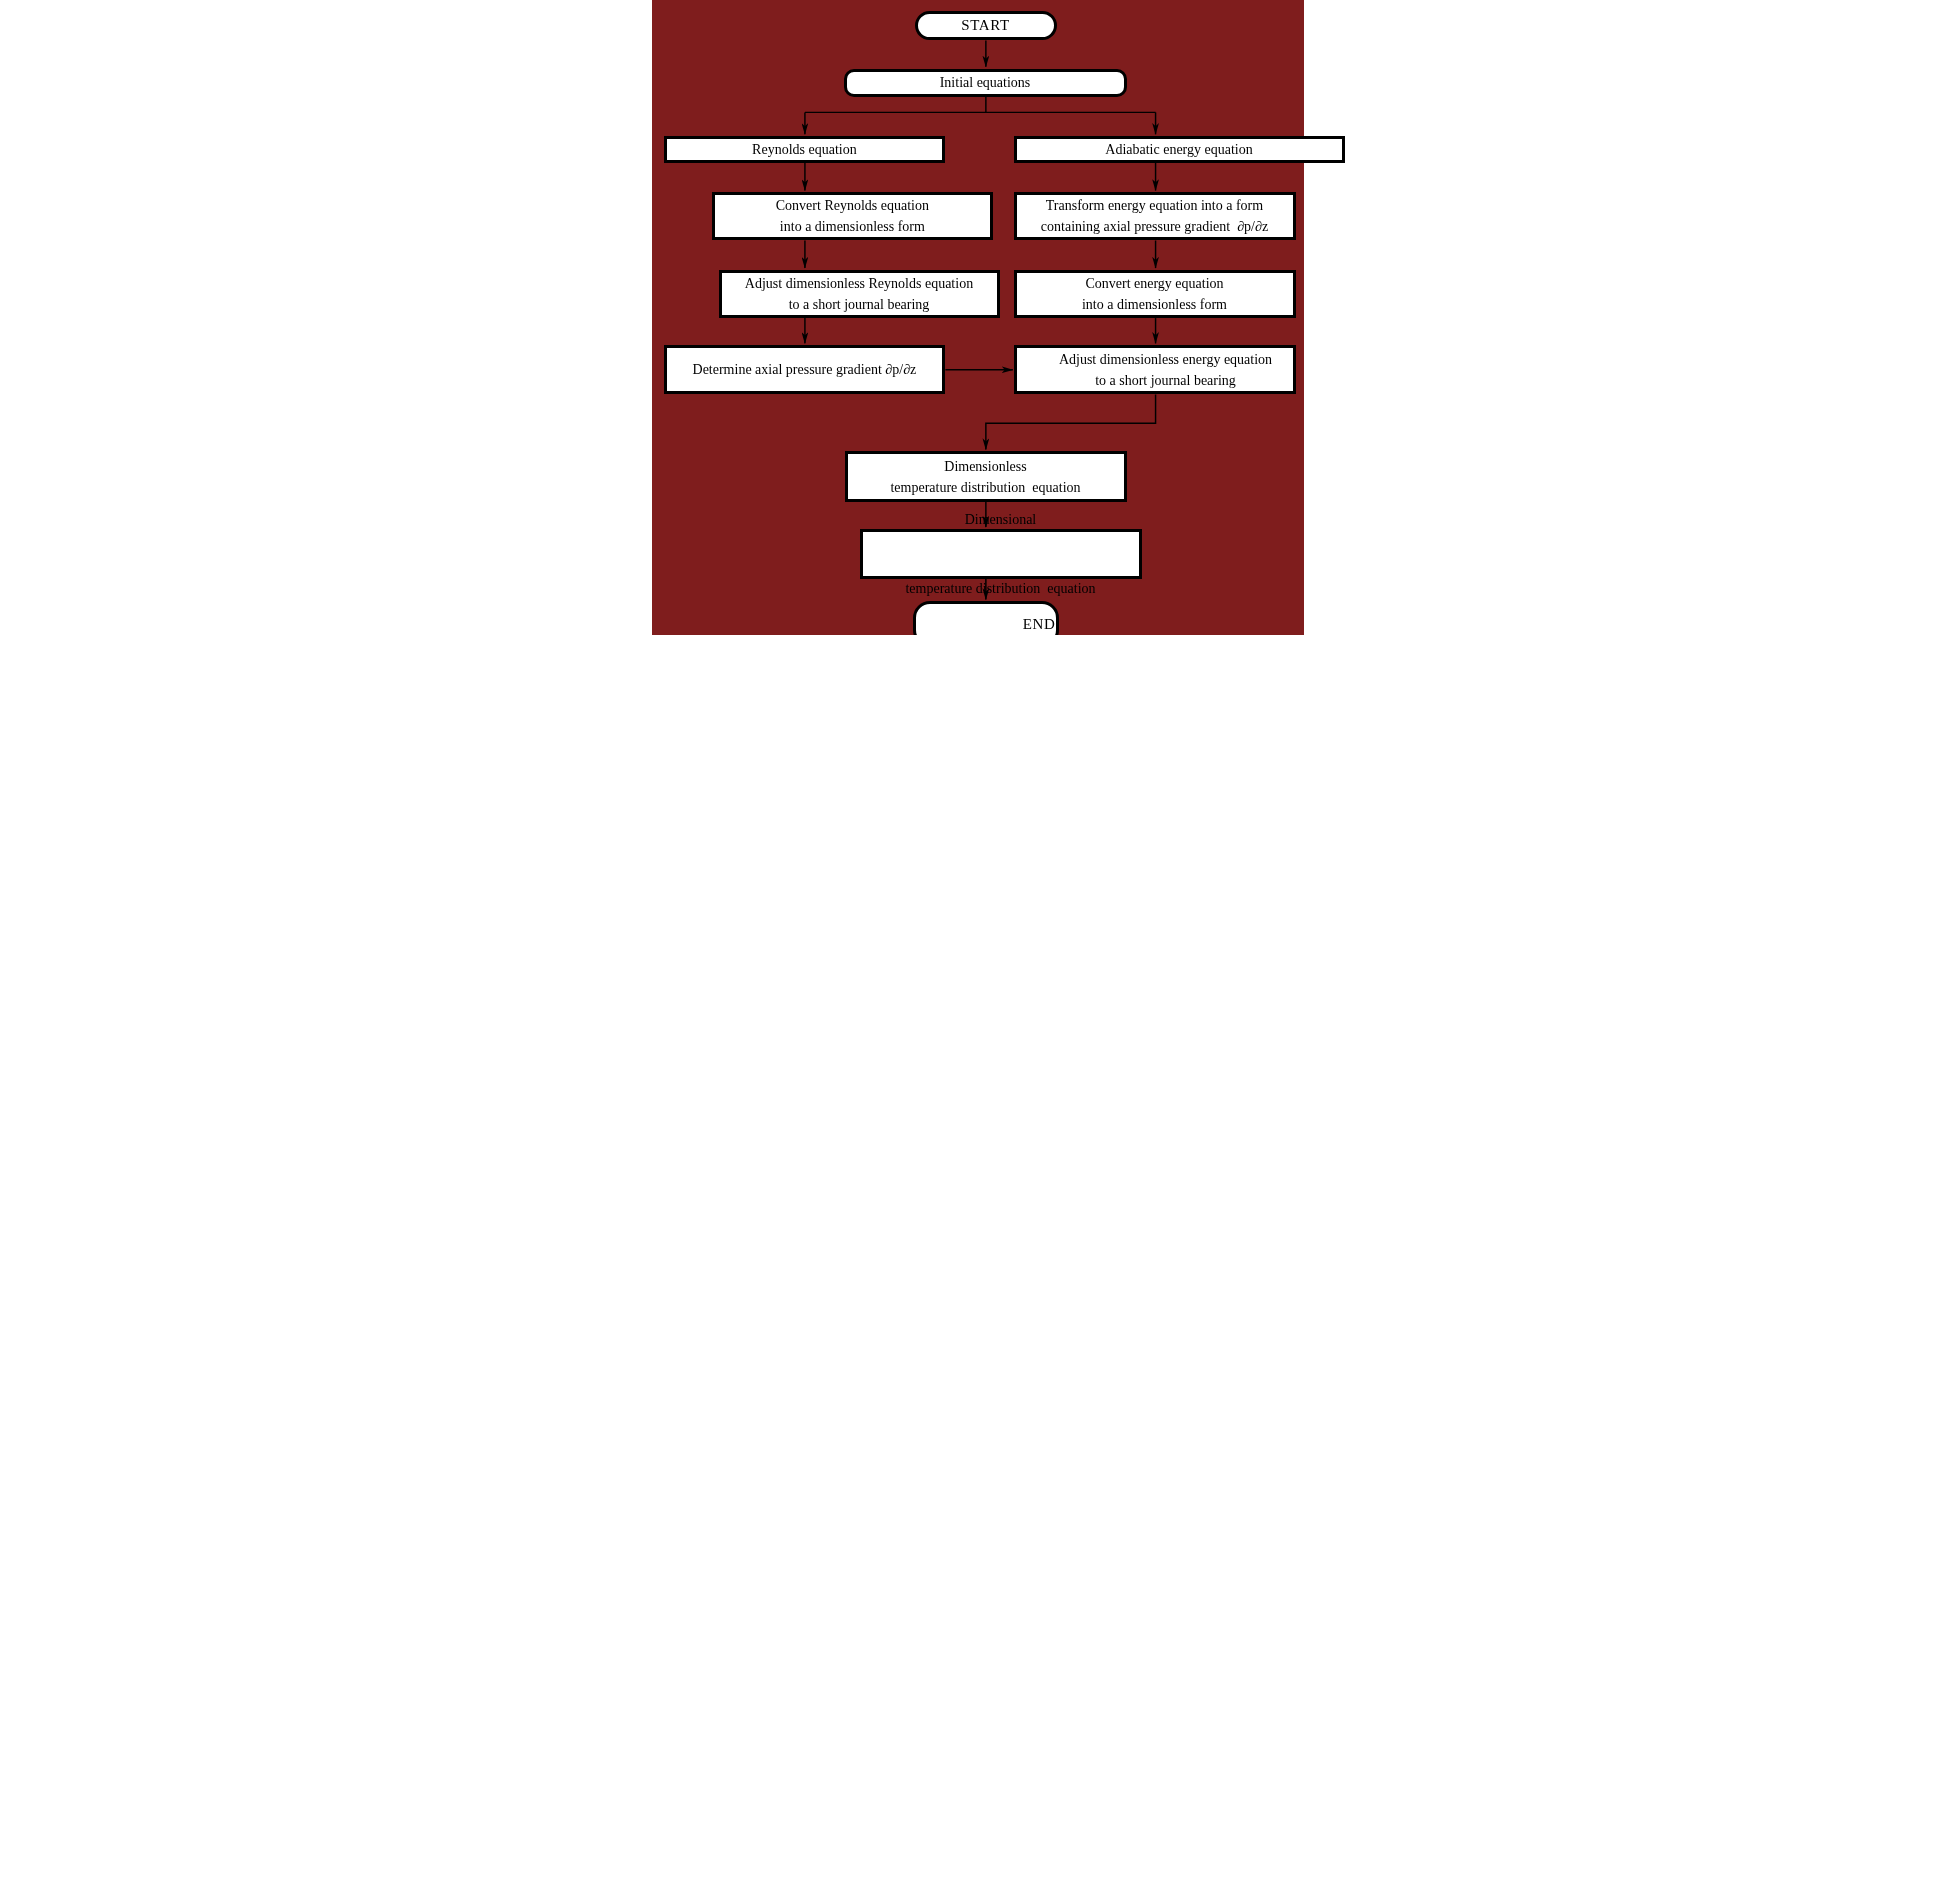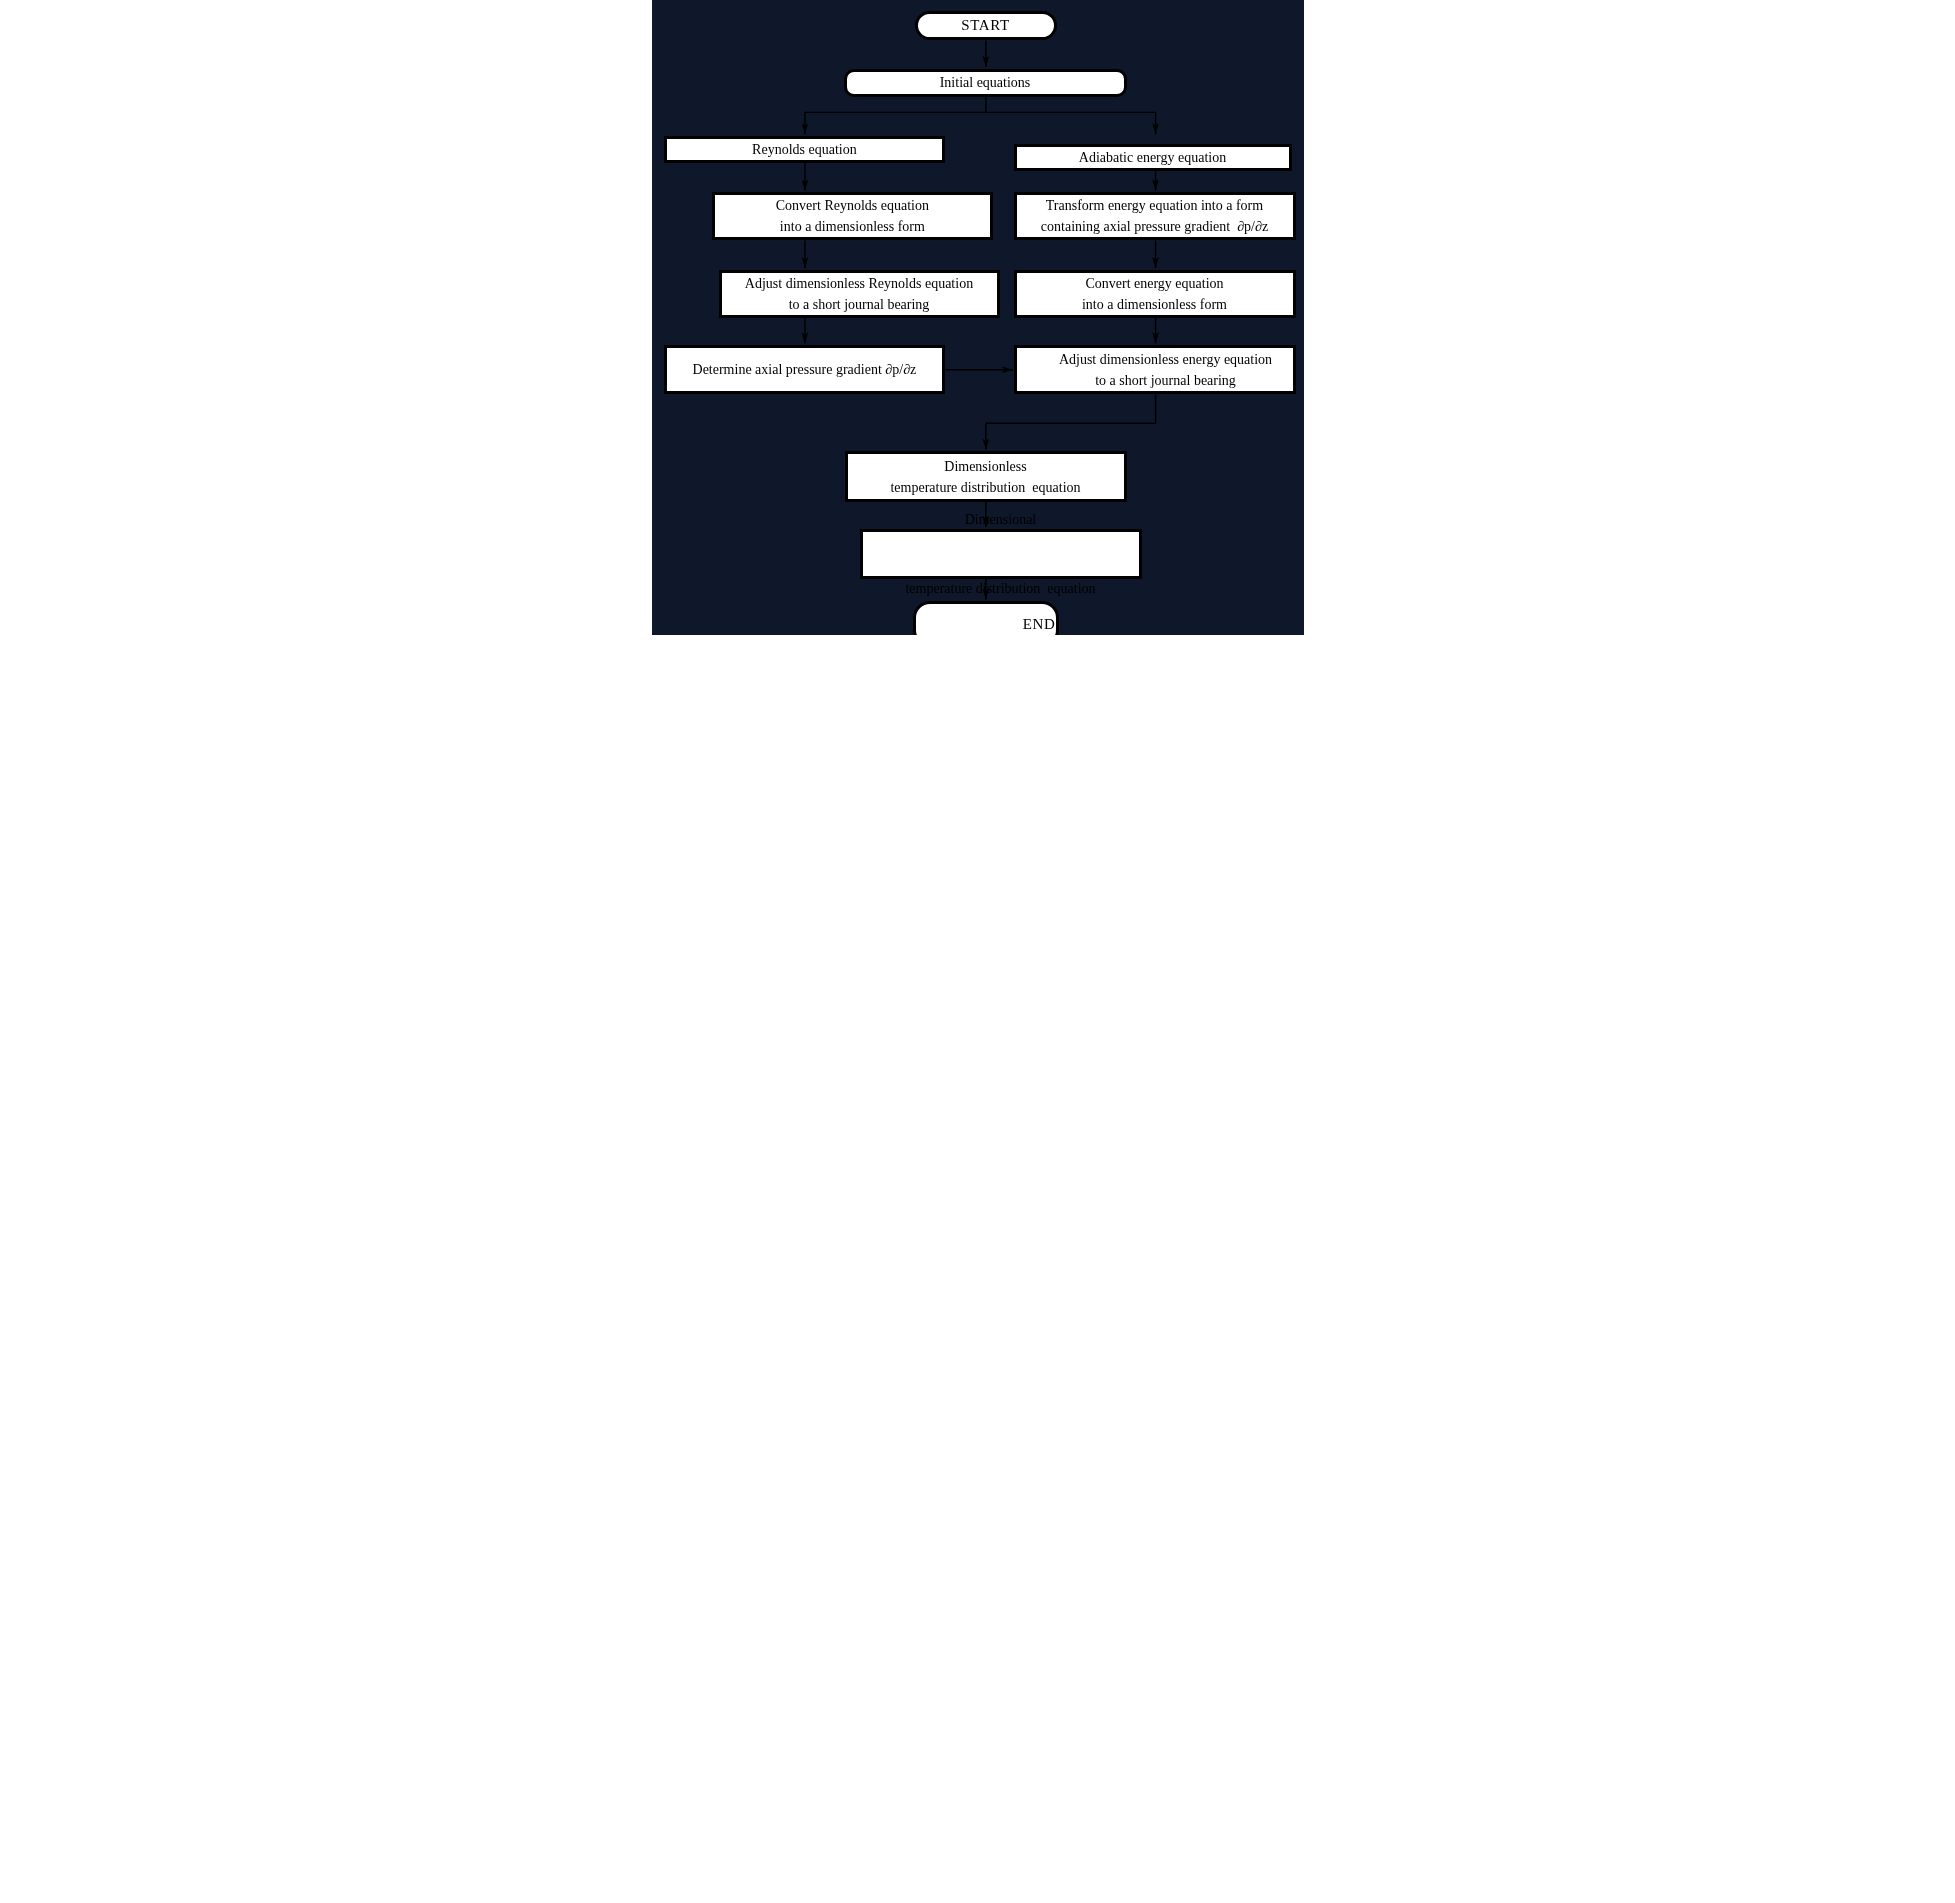--- a/index.html
+++ b/index.html
@@ -5,21 +5,21 @@
   html, body {
     margin: 0;
     padding: 0;
     background: #ffffff;
   }
   .canvas {
     position: relative;
     width: 652px;
     height: 635px;
     margin: 0 auto;
-    background: #0f172a;
+    background: #7f1d1d;
     font-family: "Liberation Serif", "DejaVu Serif", serif;
     color: #000000;
   }
   .connector-layer {
     position: absolute;
     top: 0;
     left: 0;
     width: 652px;
     height: 635px;
   }
@@ -82,21 +82,21 @@
   </div>
 
   <div class="node" style="left:192px; top:69px; width:283px; height:27.5px;border-radius:10px;">
     <span class="line">Initial equations</span>
   </div>
 
   <div class="node" style="left:12.4px; top:136px; width:281px; height:27px;">
     <span class="line">Reynolds equation</span>
   </div>
 
-  <div class="node" style="left:362px; top:144px; width:278px; height:27px;">
+  <div class="node" style="left:362px; top:136px; width:331px; height:27px;">
     <span class="line">Adiabatic energy equation</span>
   </div>
 
   <div class="node" style="left:12.4px; top:192px; width:281px; height:48px;margin-left:48px;">
     <span class="line">Convert Reynolds equation</span>
     <span class="line">into a dimensionless form</span>
   </div>
 
   <div class="node" style="left:362px; top:192px; width:282px; height:48px;">
     <span class="line">Transform energy equation into a form</span>

